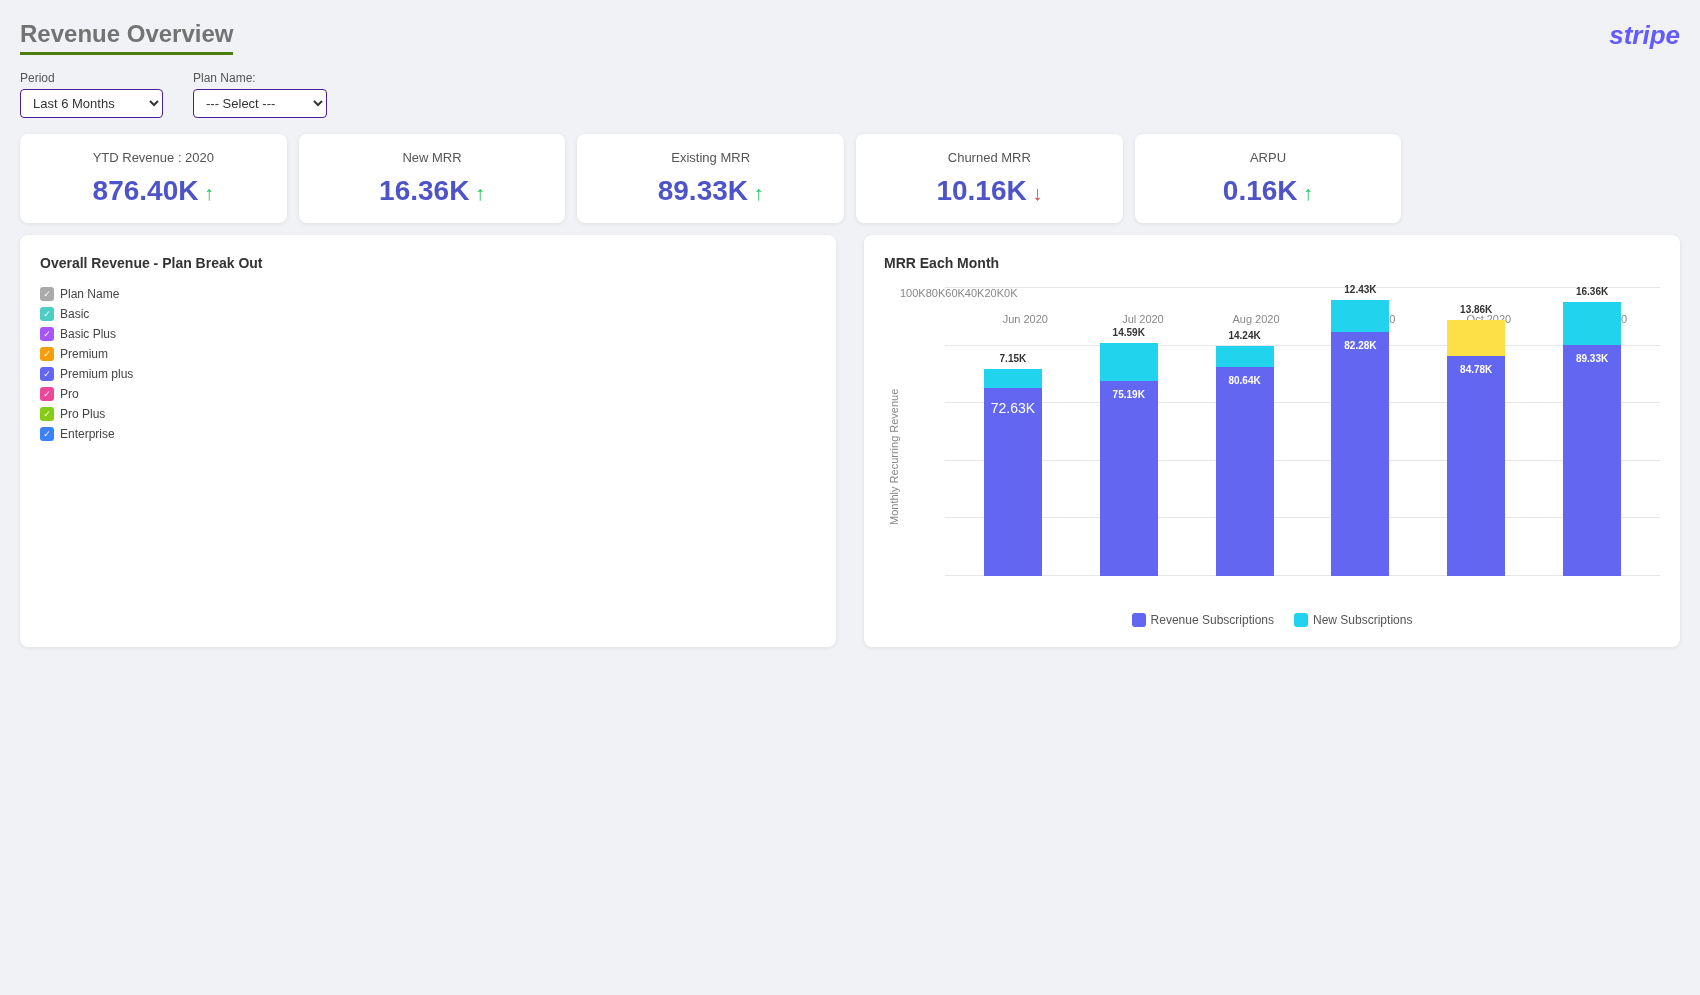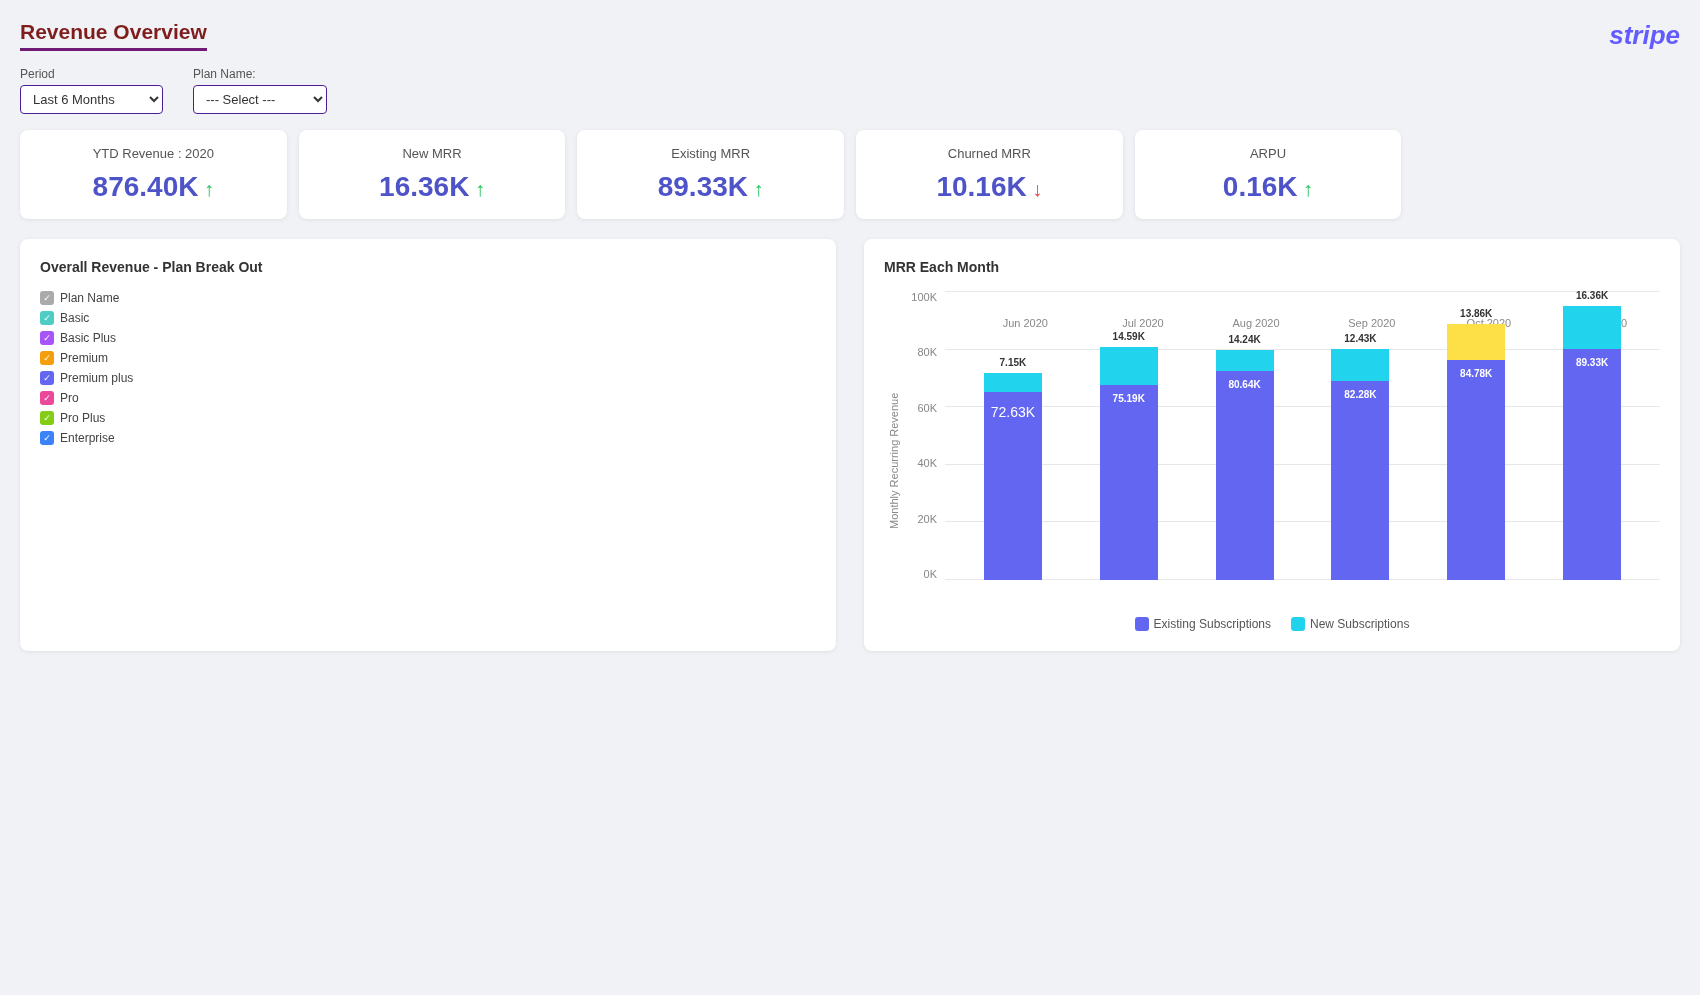--- a/index.html
+++ b/index.html
@@ -9,24 +9,24 @@
       padding: 20px;
       color: #333;
     }
     .header {
       display: flex;
       justify-content: space-between;
       align-items: flex-start;
       margin-bottom: 16px;
     }
     .page-title {
-      font-size: 21px;
+      font-size: 24px;
       font-weight: 700;
-      color: #7f1d1d;
-      border-bottom: 3px solid #701a75;
+      color: #737373;
+      border-bottom: 3px solid #4d7c0f;
       padding-bottom: 4px;
     }
     .stripe-logo {
       font-size: 26px;
       font-weight: 700;
       color: #635bff;
       font-style: italic;
     }
     .filters {
       display: flex;
@@ -49,21 +49,21 @@
       background: white;
       appearance: auto;
       cursor: pointer;
       color: #333;
       min-width: 120px;
     }
     .kpi-row {
       display: grid;
       grid-template-columns: repeat(6, 1fr);
       gap: 12px;
-      margin-bottom: 20px;
+      margin-bottom: 12px;
     }
     .kpi-card {
       background: white;
       border-radius: 8px;
       padding: 16px 20px;
       text-align: center;
       box-shadow: 0 1px 4px rgba(0,0,0,0.08);
     }
     .kpi-label {
       font-size: 13px;
@@ -140,21 +140,21 @@
       display: flex;
       flex-direction: column;
     }
     .bar-chart-inner {
       display: flex;
       flex: 1;
       gap: 0;
     }
     .y-axis {
       display: flex;
-      flex-direction: column;
+      flex-direction: row;
       justify-content: space-between;
       width: 45px;
       font-size: 11px;
       color: #888;
       text-align: right;
       padding-right: 8px;
       padding-bottom: 25px;
     }
     .bars-area {
       flex: 1;
@@ -384,21 +384,21 @@
       <div class="bar-bottom" style="height:208.9309090909091px; background:#6366f1; position:relative;">
         <span style="position:absolute; top:8px; font-size:10px; font-weight:600; color:white;">80.64K</span>
       </div>
     </div>
   </div>
               <div class="bar-group">
     <div class="bar-stack" style="position: relative;">
       <div class="bar-top" style="height: 32.205px; background: rgb(34, 211, 238); position: relative;">
         <span style="position:absolute; top:-16px; font-size:10px; font-weight:600; color:#333;">12.43K</span>
       </div>
-      <div class="bar-bottom" style="height:199px; background:#6366f1; position:relative;">
+      <div class="bar-bottom" style="height:244px; background:#6366f1; position:relative;">
         <span style="position:absolute; top:8px; font-size:10px; font-weight:600; color:white;">82.28K</span>
       </div>
     </div>
   </div>
               <div class="bar-group">
     <div class="bar-stack" style="position: relative;">
       <div class="bar-top" style="height: 35.91px; background: #fde047; position: relative;">
         <span style="position:absolute; top:-16px; font-size:10px; font-weight:600; color:#333;">13.86K</span>
       </div>
       <div class="bar-bottom" style="height:219.65727272727273px; background:#6366f1; position:relative;">
@@ -423,21 +423,21 @@
               <div class="x-label">Aug 2020</div>
               <div class="x-label">Sep 2020</div>
               <div class="x-label">Oct 2020</div>
               <div class="x-label">Nov 2020</div>
             </div>
         </div>
       </div>
       <div class="bar-legend" id="bar-legend">
           <div class="bar-legend-item">
             <div class="bar-legend-box" style="background:#6366f1;"></div>
-            <span>Existing Subscriptions</span>
+            <span>Revenue Subscriptions</span>
           </div>
           <div class="bar-legend-item">
             <div class="bar-legend-box" style="background:#22d3ee;"></div>
             <span>New Subscriptions</span>
           </div>
         </div>
     </div>
   </div>
 </div>
 

